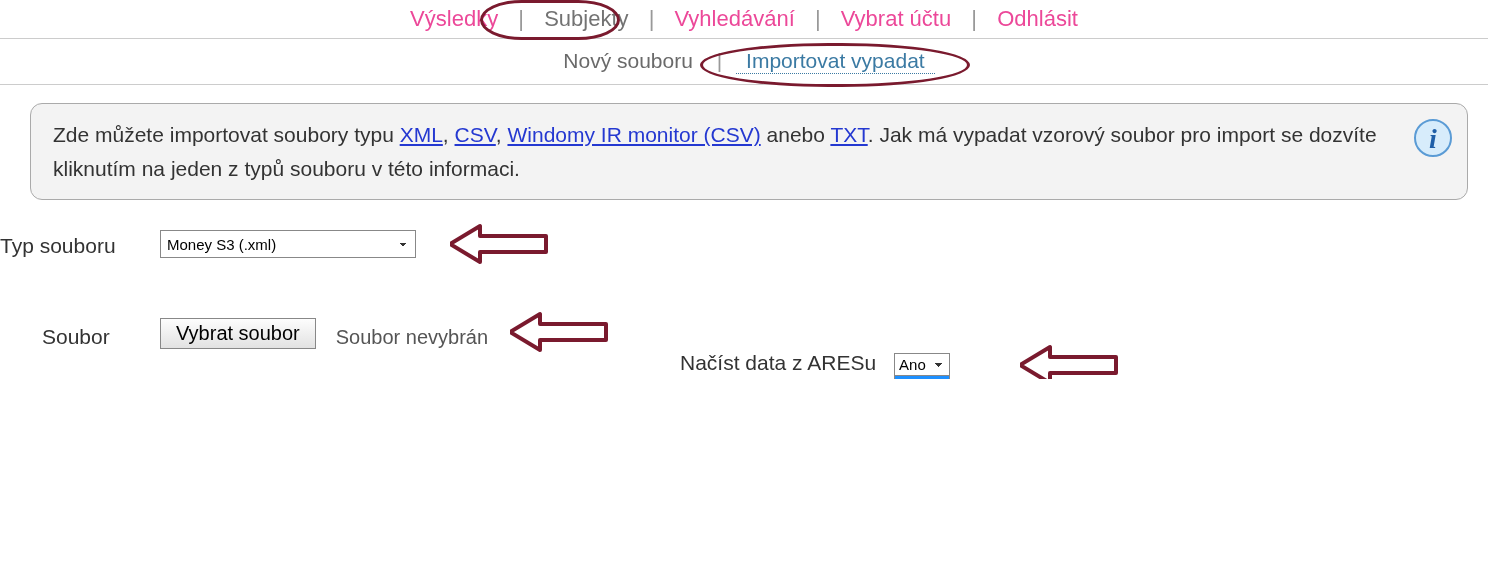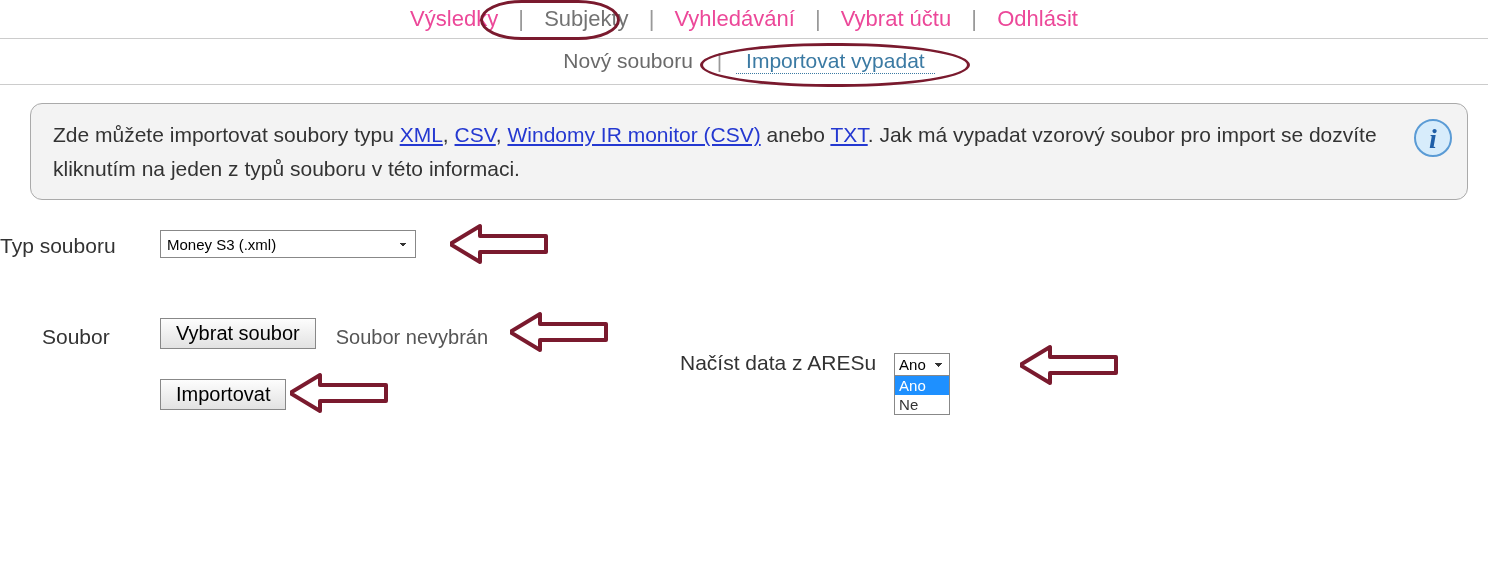--- a/index.html
+++ b/index.html
@@ -240,22 +240,14 @@
           <div class="opt">Ne</div>
         </div>
       </div>
 
       <svg class="arrow" style="left:340px; top:-8px;" width="100" height="44" viewBox="0 0 100 44">
         <polygon points="0,22 30,4 30,14 96,14 96,30 30,30 30,40" fill="none" stroke="#7a1a2e" stroke-width="4" stroke-linejoin="round"></polygon>
       </svg>
     </div>
   </div>
 
-  <div class="row">
-    <div class="label1 indent"></div>
-    <button class="btn">Importovat</button>
-
-    <svg class="arrow" style="left:290px; top:-8px;" width="100" height="44" viewBox="0 0 100 44">
-      <polygon points="0,22 30,4 30,14 96,14 96,30 30,30 30,40" fill="none" stroke="#7a1a2e" stroke-width="4" stroke-linejoin="round"></polygon>
-    </svg>
-  </div>
 
 </div>
 
 </body></html>

